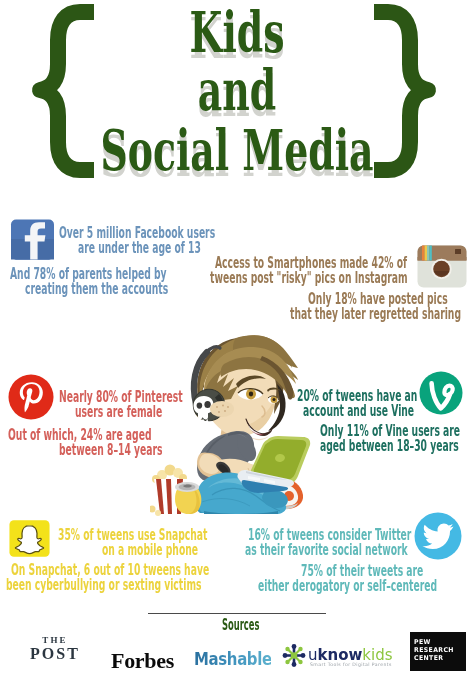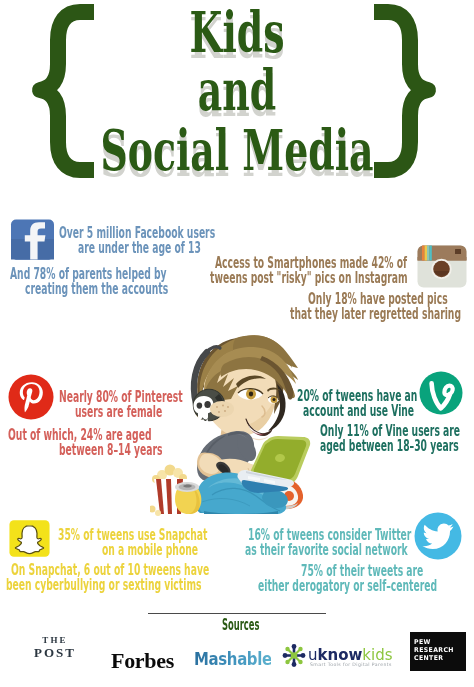--- a/index.html
+++ b/index.html
@@ -313,21 +313,21 @@
   <div class="txt tw" style="left:248px;top:527px;">16% of tweens consider Twitter</div>
   <div class="txt tw" style="left:245px;top:542px;">as their favorite social network</div>
   <div class="txt tw" style="left:301px;top:563px;">75% of their tweets are</div>
   <div class="txt tw" style="left:258px;top:578px;">either derogatory or self–centered</div>
 
   <div class="abs" style="left:148px;top:613px;width:178px;height:1px;background:#4a4a4a;"></div>
   <div class="abs srch" style="left:222px;top:618px;">Sources</div>
 
   <div class="abs hp" style="left:0px;top:636px;width:110px;text-align:center;font-weight:bold;">
     <div style="font-size:9px;letter-spacing:2.2px;">THE</div>
-    <div style="font-size:13px;letter-spacing:2px;margin-top:1px;">POST</div>
+    <div style="font-size:16px;letter-spacing:2px;margin-top:1px;">POST</div>
   </div>
 
   <div class="abs forbes" style="left:111px;top:650px;">Forbes</div>
 
   <div class="abs mash" style="left:194px;top:651px;">Mashable</div>
 
   <svg class="abs" style="left:282px;top:644px" width="24" height="23" viewBox="0 0 24 23">
     <g stroke-linecap="round">
       <line x1="12" y1="11.5" x2="12" y2="2.5" stroke="#1d2a63" stroke-width="2.6"></line>
       <line x1="12" y1="11.5" x2="12" y2="20.5" stroke="#1d2a63" stroke-width="2.6"></line>

